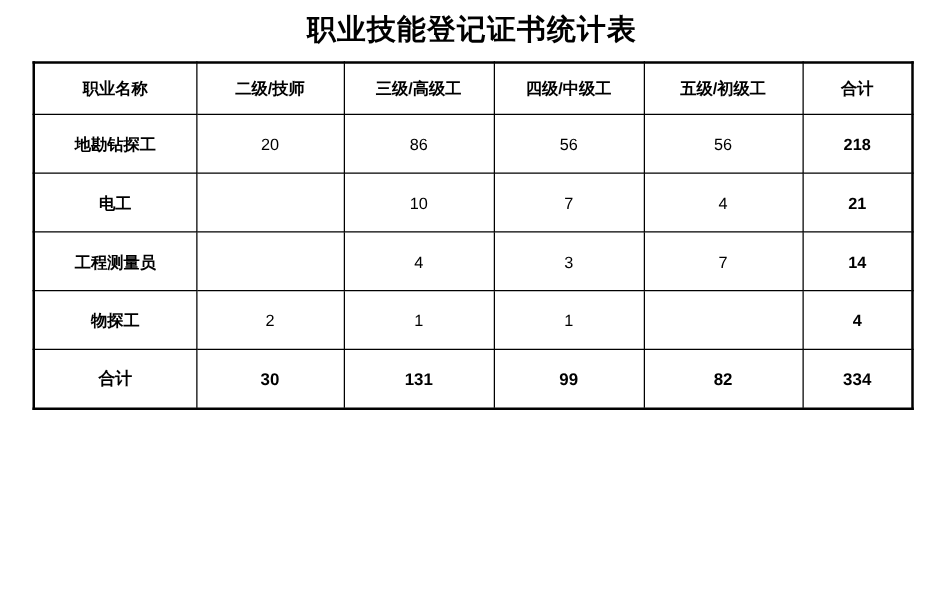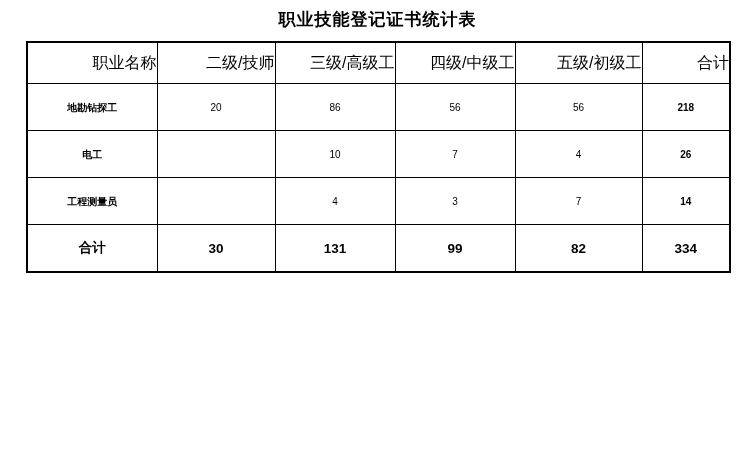--- a/index.html
+++ b/index.html
@@ -15,21 +15,21 @@
     overflow: hidden;
   }
   .page {
     width: 755px;
     height: 475px;
     position: relative;
     box-sizing: border-box;
   }
   .doc-title {
     text-align: center;
-    font-size: 17px;
+    font-size: 23px;
     font-weight: bold;
     letter-spacing: 1px;
     padding-top: 8px;
     padding-bottom: 10px;
     font-family: "Liberation Serif", serif;
   }
   .table-wrap {
     padding: 0 26px;
     box-sizing: border-box;
   }
@@ -37,30 +37,29 @@
     border-collapse: collapse;
     width: 703px;
     table-layout: fixed;
     border: 2px solid #000;
   }
   table.stat-table td,
   table.stat-table th {
     border: 1px solid #000;
     text-align: center;
     vertical-align: middle;
-    font-size: 10px;
+    font-size: 13px;
     padding: 0;
     height: 46px;
     font-family: "Liberation Sans", sans-serif;
   }
   table.stat-table thead th {
-    font-weight: normal;
-    font-size: 16px;
+    font-weight: bold;
+    font-size: 13px;
     height: 40px;
-    text-align: right;
   }
   td.rowhead {
     font-weight: bold;
     font-size: 13.5px;
     line-height: 17px;
   }
   td.num {
     font-weight: normal;
     font-size: 13px;
     margin-left: 36px;
@@ -115,29 +114,37 @@
           <td class="num">56</td>
           <td class="num">56</td>
           <td class="total-col">218</td>
         </tr>
         <tr>
           <td class="rowhead">电工</td>
           <td class="num"></td>
           <td class="num">10</td>
           <td class="num">7</td>
           <td class="num">4</td>
-          <td class="total-col">26</td>
+          <td class="total-col">21</td>
         </tr>
         <tr>
           <td class="rowhead">工程测量员</td>
           <td class="num"></td>
           <td class="num">4</td>
           <td class="num">3</td>
           <td class="num">7</td>
           <td class="total-col">14</td>
+        </tr>
+        <tr>
+          <td class="rowhead">物探工</td>
+          <td class="num">2</td>
+          <td class="num">1</td>
+          <td class="num">1</td>
+          <td class="num"></td>
+          <td class="total-col">4</td>
         </tr>
         <tr class="total-row">
           <td>合计</td>
           <td>30</td>
           <td>131</td>
           <td>99</td>
           <td>82</td>
           <td>334</td>
         </tr>
       </tbody>

